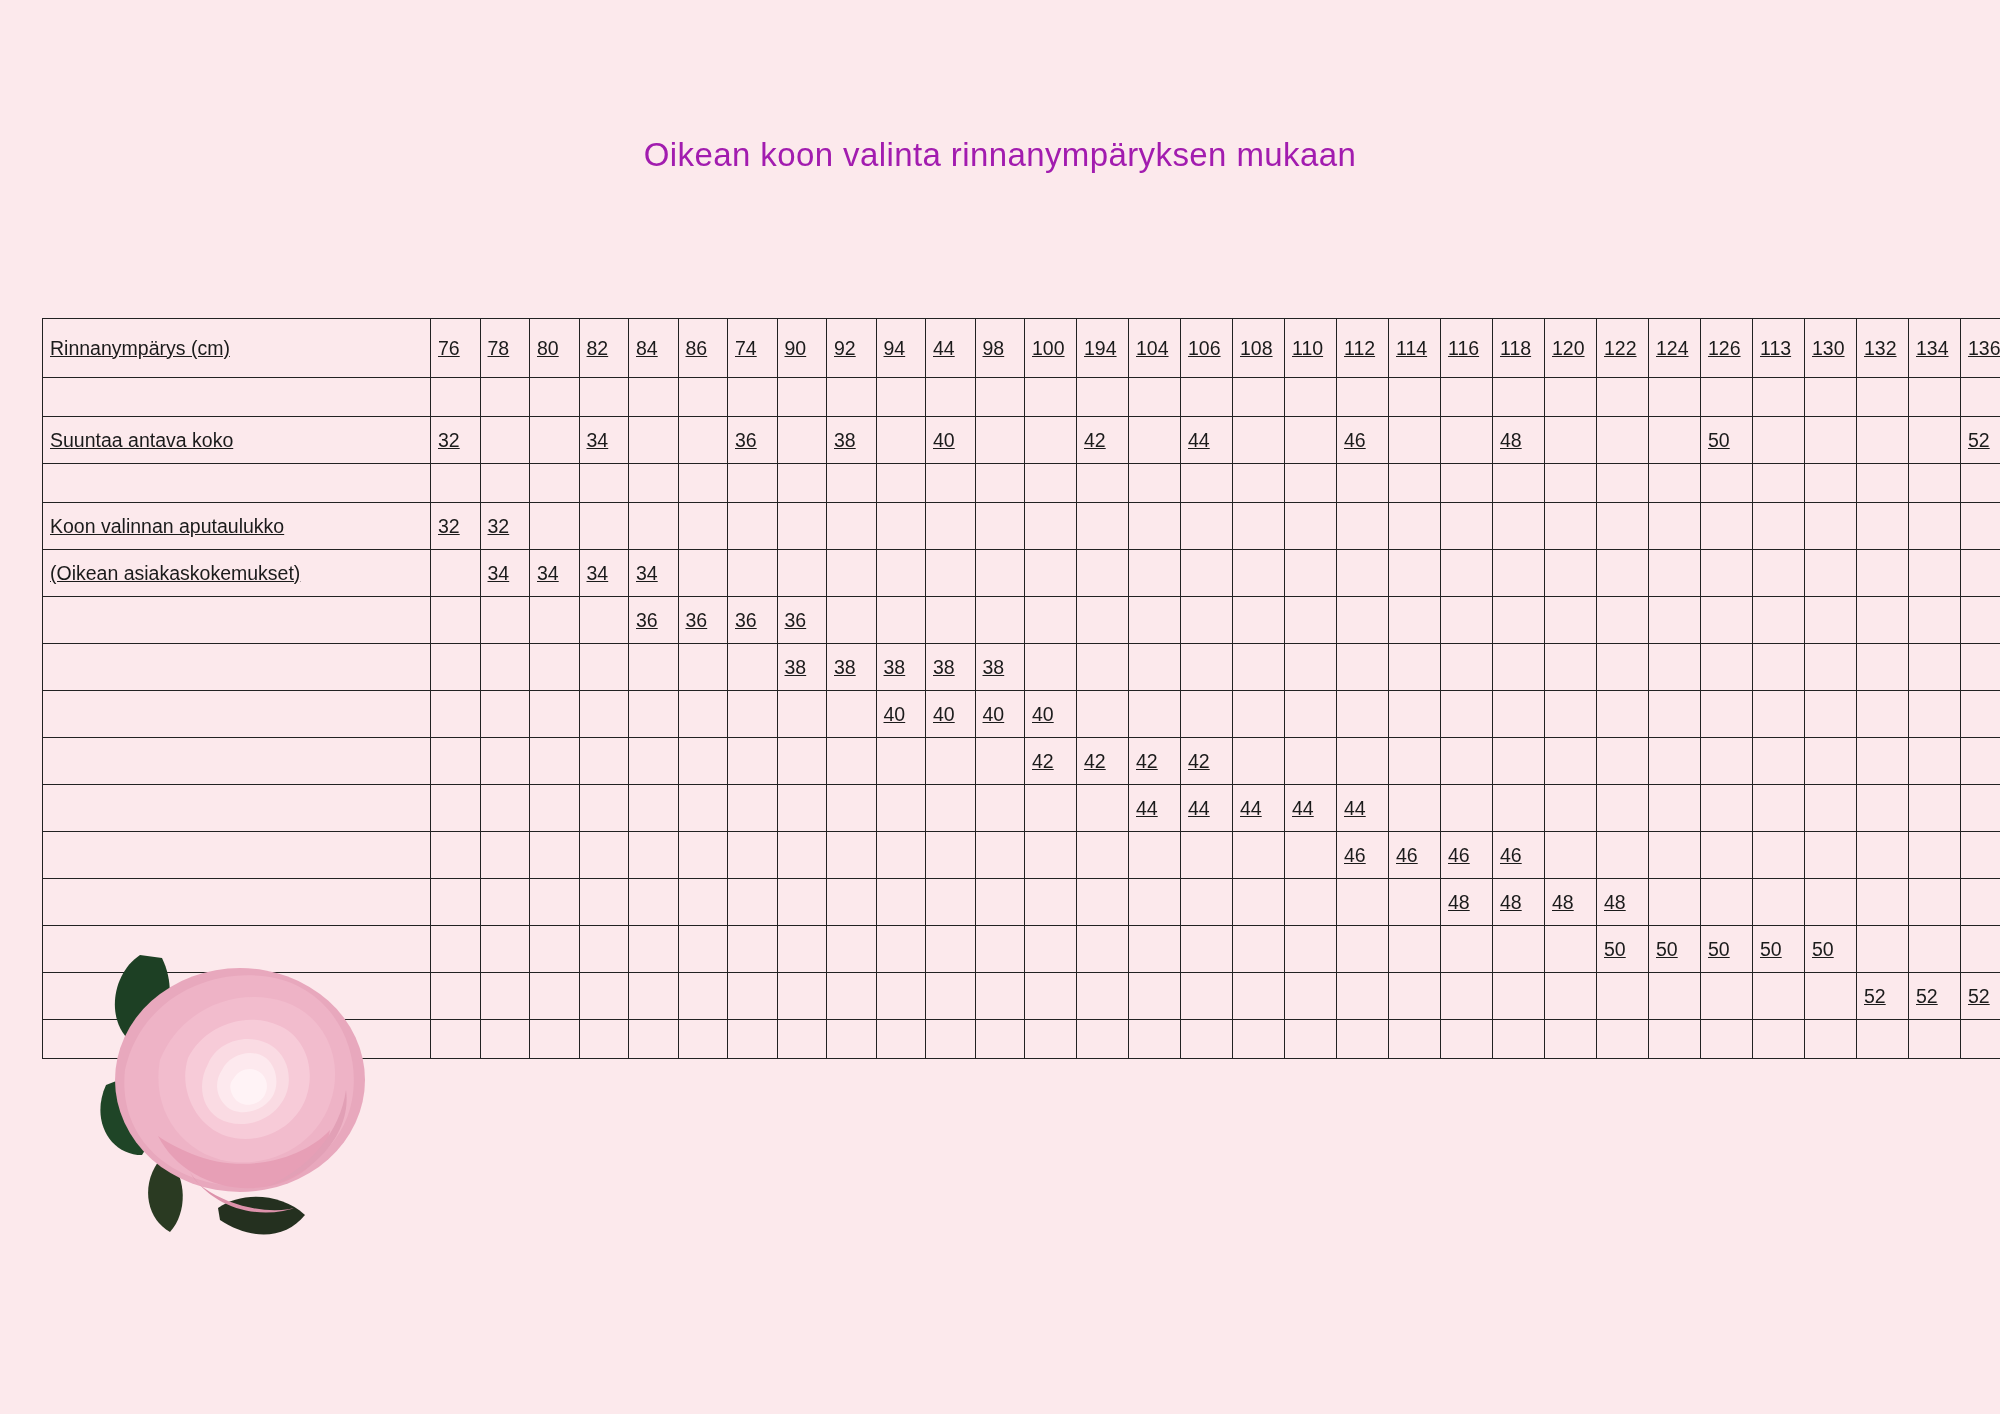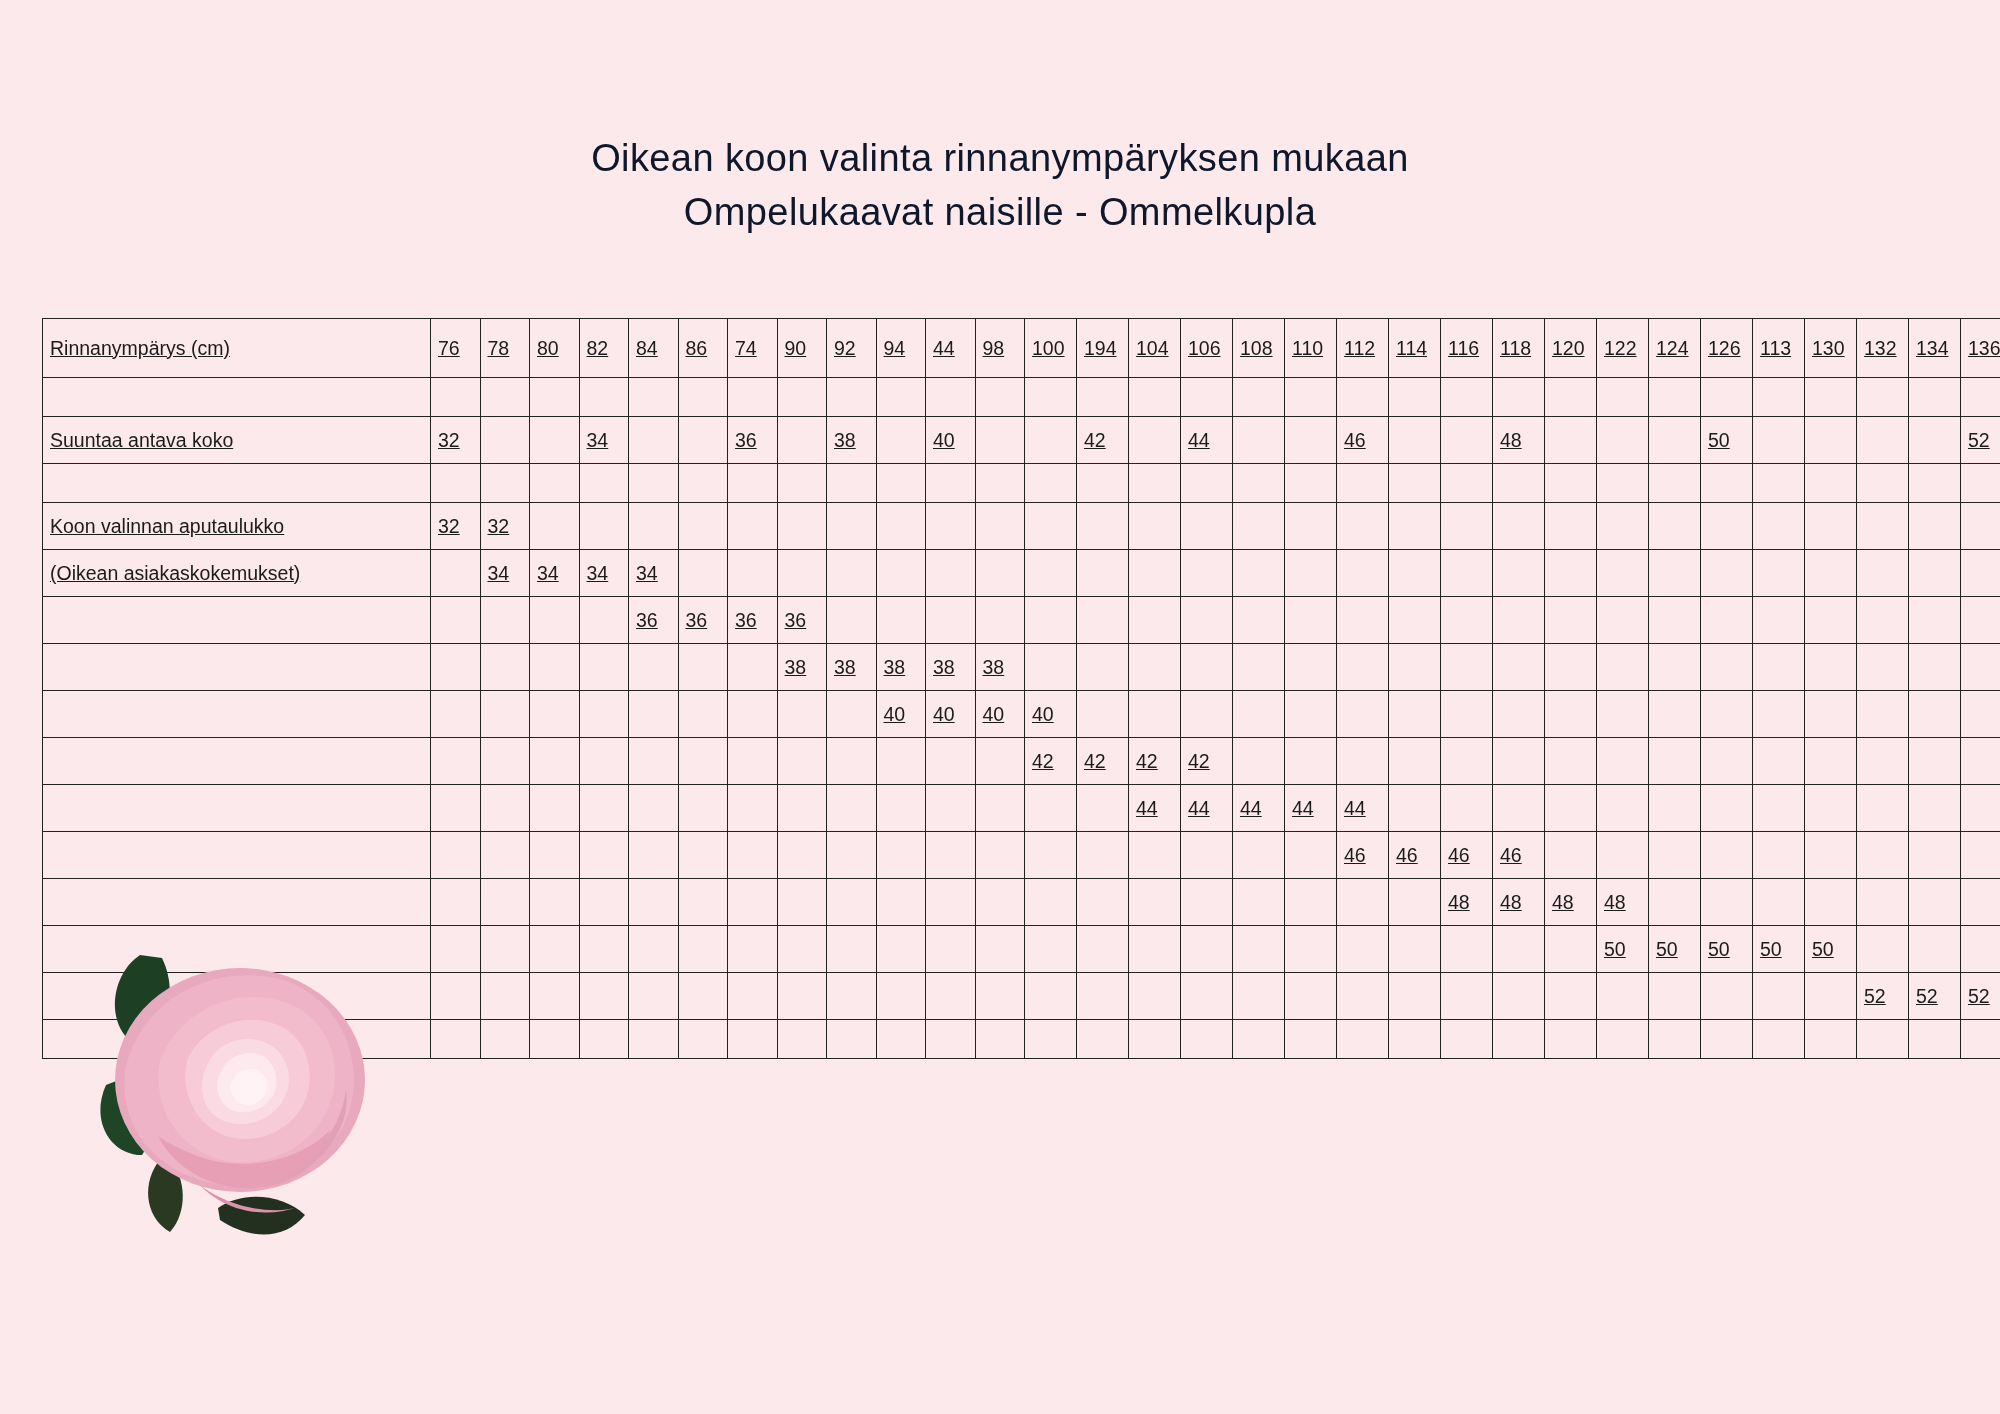--- a/index.html
+++ b/index.html
@@ -16,23 +16,23 @@
     position: relative;
   }
 
   
   .titles {
     text-align: center;
     padding-top: 132px;
     line-height: 1.42;
   }
   .title-line {
-    font-size: 38px;
+    font-size: 33px;
     letter-spacing: 0.4px;
-    color: #0f172a;
+    color: #a21caf;
     font-weight: 400;
   }
 
   
   .table-wrap {
     position: absolute;
     left: 42px;
     top: 318px;
     width: 1920px;
     text-decoration: underline;
@@ -82,21 +82,20 @@
     width: 300px;
     height: 340px;
     pointer-events: none;
   }
 </style>
 </head>
 <body>
 
 <div class="titles">
   <div class="title-line">Oikean koon valinta rinnanympäryksen mukaan</div>
-  <div class="title-line">Ompelukaavat naisille - Ommelkupla</div>
 </div>
 
 <div class="table-wrap">
   <table class="size-table">
     <tbody>
         <tr class="header-row">
           <td class="label-cell">Rinnanympärys (cm)</td>
           <td class="data-cell">76</td>
           <td class="data-cell">78</td>
           <td class="data-cell">80</td>

